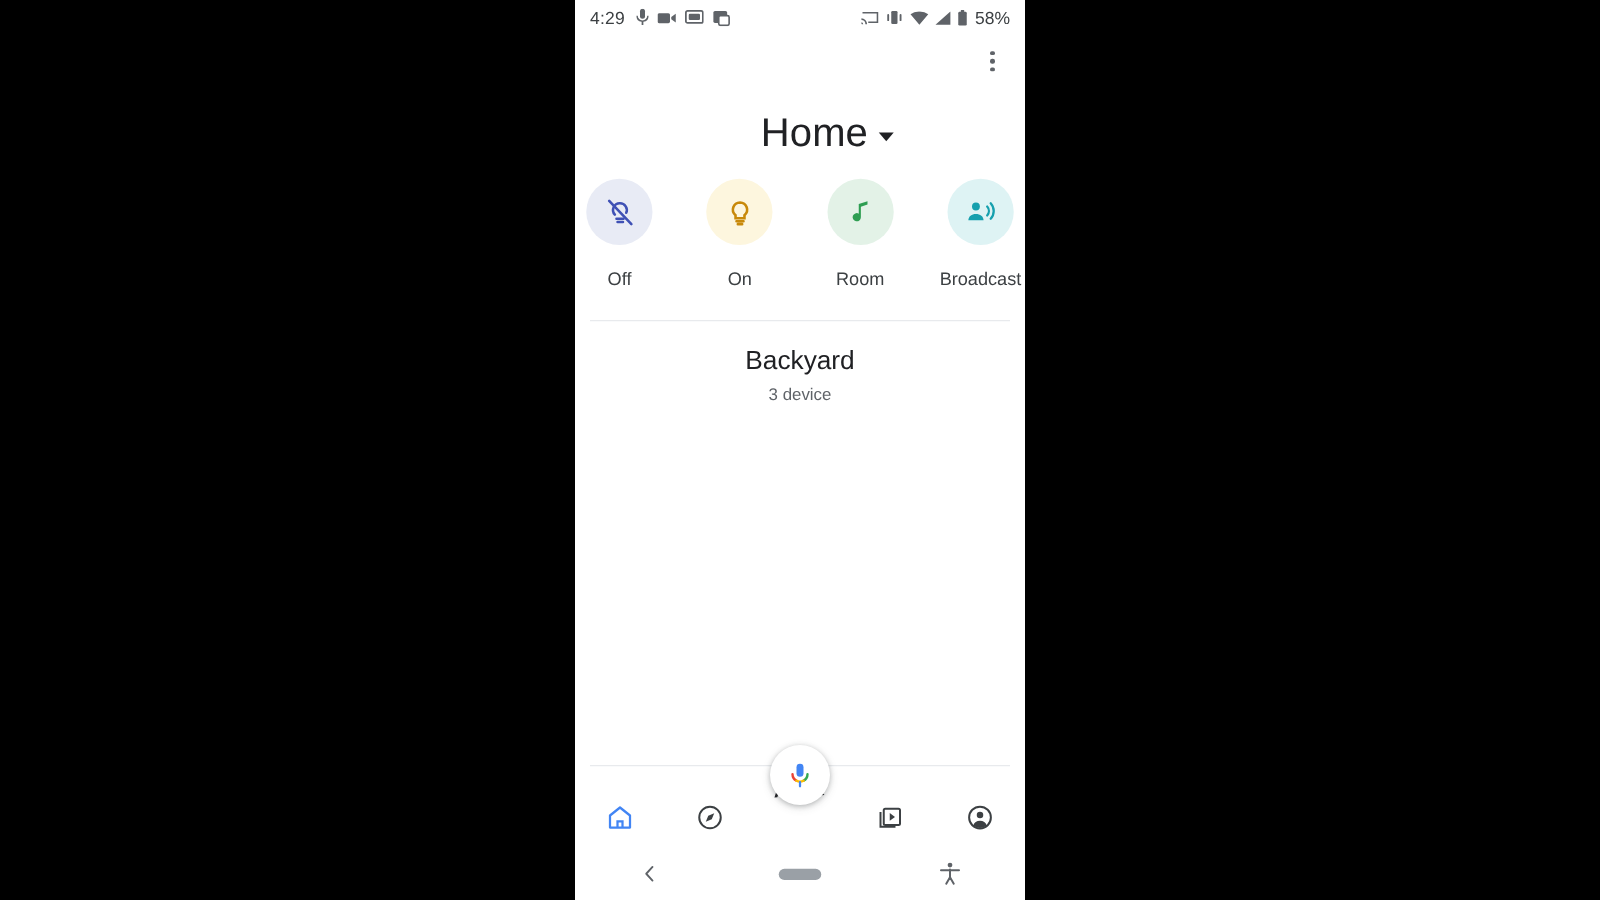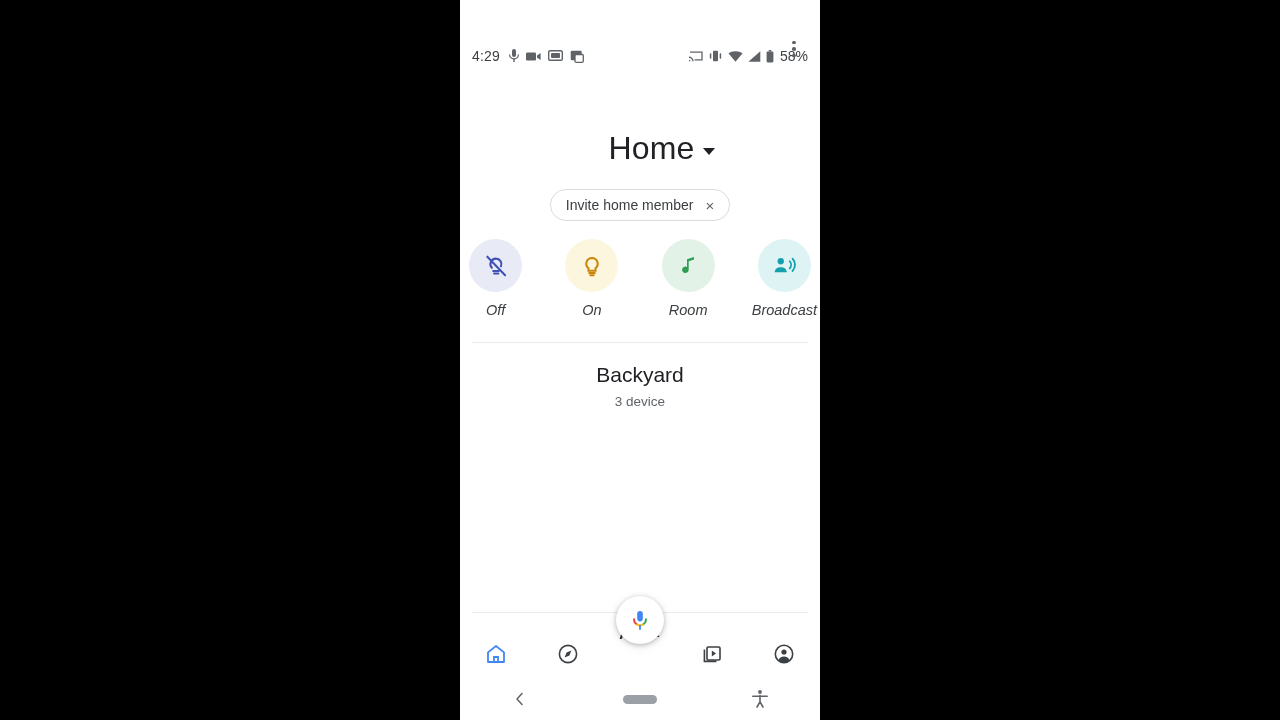--- a/index.html
+++ b/index.html
@@ -14,21 +14,21 @@
   .phone {
     position: absolute; left: 460px; top: 0;
     width: 360px; height: 720px;
     background: #ffffff;
     overflow: hidden;
   }
 
   
   .statusbar {
     height: 28px; display: flex; align-items: center;
-    padding: 0 12px; color: #3c4043; margin-top: 42px;
+    padding: 0 12px; color: #3c4043;
   }
   .status-clock { font-size: 14px; letter-spacing: .2px; color: #3c4043; }
   .status-left-icons { display: flex; align-items: center; gap: 7px; margin-left: 9px; }
   .status-right { margin-left: auto; display: flex; align-items: center; gap: 5px; }
   .status-batt-text { font-size: 14px; color: #3c4043; margin-left: 1px; }
   .sicon { display: inline-flex; align-items: center; justify-content: center; }
 
   
   .overflow {
     position: absolute; right: 13px; top: 36px;
@@ -61,22 +61,22 @@
 
   
   .qa-row { display: flex; justify-content: center; gap: 25px; margin-top: 18px; }
   .qa { width: 77px; display: flex; flex-direction: column; align-items: center; }
   .qa-circle {
     width: 53px; height: 53px; border-radius: 50%;
     display: flex; align-items: center; justify-content: center;
   }
   .qa-circle.outline { background: #fff; border: 1px solid #dadce0; }
   .qa-label {
-    margin-top: 10px; font-size: 14.5px; color: #3c4043;
-    text-align: center; white-space: nowrap; font-style: italic;
+    margin-top: 20px; font-size: 14.5px; color: #3c4043;
+    text-align: center; white-space: nowrap;
   }
 
   .qa-row2 { display: flex; justify-content: center; gap: 24px; margin-top: 14px; }
 
   
   .divider { height: 1px; background: #e8eaed; margin: 24px 12px 0 12px; }
   .room-title { margin-top: 20px; text-align: center; font-size: 21px; color: #202124; }
   .room-sub { margin-top: 7px; text-align: center; font-size: 13.5px; color: #5f6368; }
 
   
@@ -189,26 +189,20 @@
       <i></i>
       <i></i>
       <i></i>
     </div>
 
     <div class="home-title">
       <span>Home</span>
       <span class="caret"></span>
     </div>
 
-    <div class="chip-row">
-      <div class="chip">
-        <span>Invite home member</span>
-        <span class="chip-close">×</span>
-      </div>
-    </div>
 
     <div class="qa-row">
 
       <div class="qa">
         <div class="qa-circle" style="background:#e8ebf5">
           <svg width="26" height="26" viewBox="0 0 24 24">
             <path fill="none" stroke="#3f51b5" stroke-width="1.9" stroke-linecap="round" d="M8.2 13.6A5 5 0 0 1 12 5.2a5 5 0 0 1 4.6 7"></path>
             <path fill="none" stroke="#3f51b5" stroke-width="1.9" stroke-linecap="round" d="M9.4 16.6h5.2M10.2 19h4"></path>
             <path stroke="#3f51b5" stroke-width="1.9" stroke-linecap="round" d="M4 3.4 20.4 20.6"></path>
           </svg>

